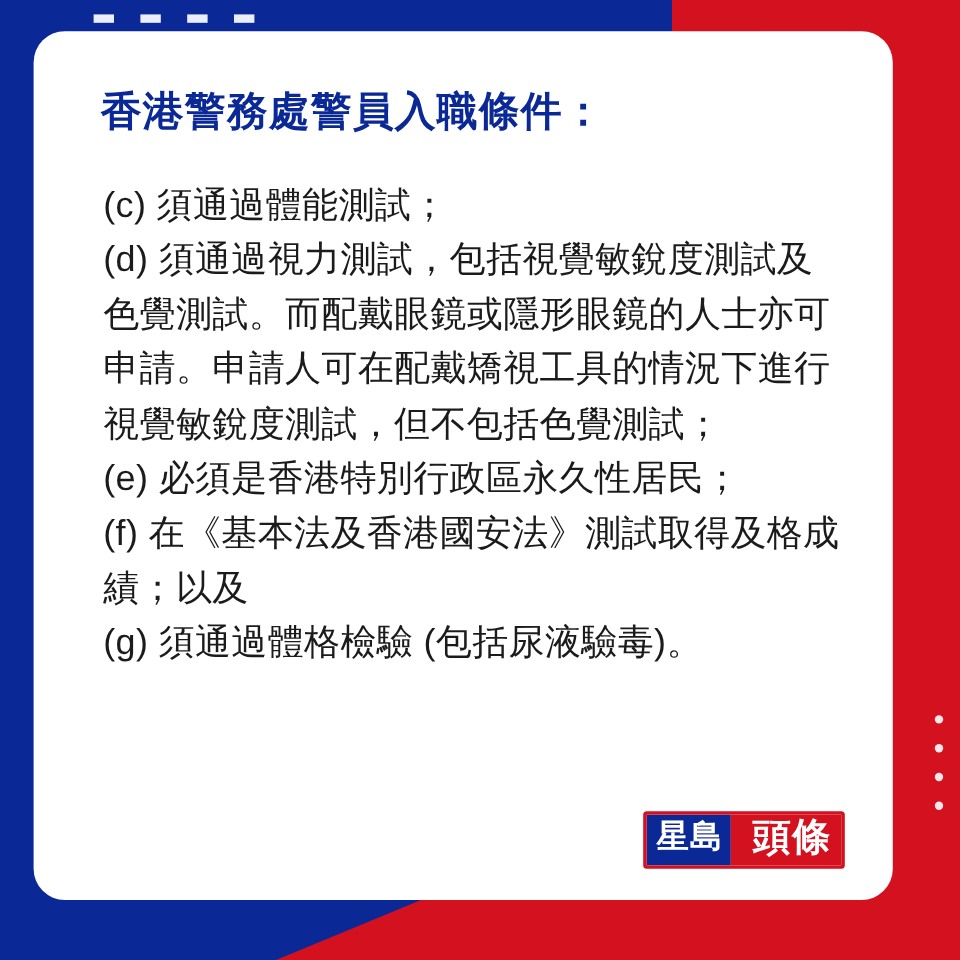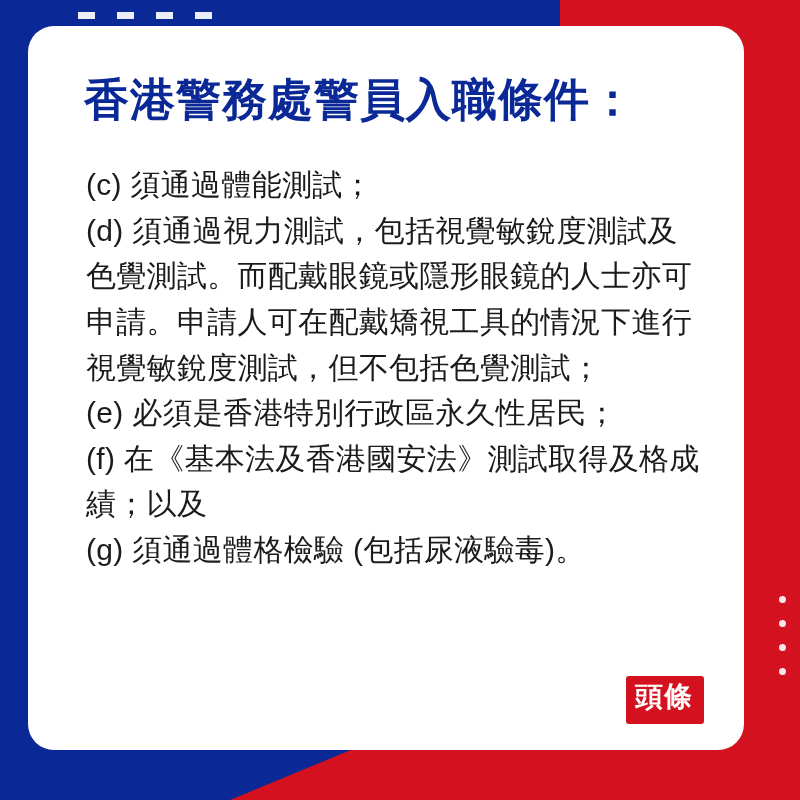--- a/index.html
+++ b/index.html
@@ -83,21 +83,21 @@
     top: 26px;
     width: 716px;
     height: 724px;
     background: #ffffff;
     border-radius: 26px;
     box-sizing: border-box;
     padding: 46px 44px 0 44px;
   }
   .card-title {
     color: #0a2896;
-    font-size: 45px;
+    font-size: 34px;
     font-weight: bold;
     letter-spacing: 1px;
     line-height: 1.25;
     margin: 0 0 34px 12px;
   }
   .body-text {
     color: #1b1b1b;
     font-size: 30px;
     line-height: 1.52;
     letter-spacing: 0.3px;
@@ -122,24 +122,24 @@
     color: #ffffff;
     font-size: 27px;
     font-weight: bold;
     line-height: 36px;
     padding: 0 6px 0 8px;
     letter-spacing: 1px;
   }
   .logo-red {
     background: #d3111f;
     color: #ffffff;
-    font-size: 28px;
+    font-size: 32px;
     font-weight: bold;
     line-height: 36px;
-    padding: 0 8px 0 6px;
+    padding: 0 8px 0 18px;
     letter-spacing: 1px;
   }
 </style>
 </head>
 <body>
 
 <div class="stage">
 
   <div class="band-red"></div>
   <div class="band-blue-diag"></div>
@@ -161,17 +161,18 @@
 
   <div class="card">
     <h1 class="card-title">香港警務處警員入職條件：</h1>
     <div class="body-text">(c) 須通過體能測試；
 (d) 須通過視力測試，包括視覺敏銳度測試及色覺測試。而配戴眼鏡或隱形眼鏡的人士亦可申請。申請人可在配戴矯視工具的情況下進行視覺敏銳度測試，但不包括色覺測試；
 (e) 必須是香港特別行政區永久性居民；
 (f) 在《基本法及香港國安法》測試取得及格成績；以及
 (g) 須通過體格檢驗 (包括尿液驗毒)。</div>
 
     <div class="logo">
+      <span class="logo-blue">星島</span>
       <span class="logo-red">頭條</span>
     </div>
   </div>
 
 </div>
 
 </body></html>

